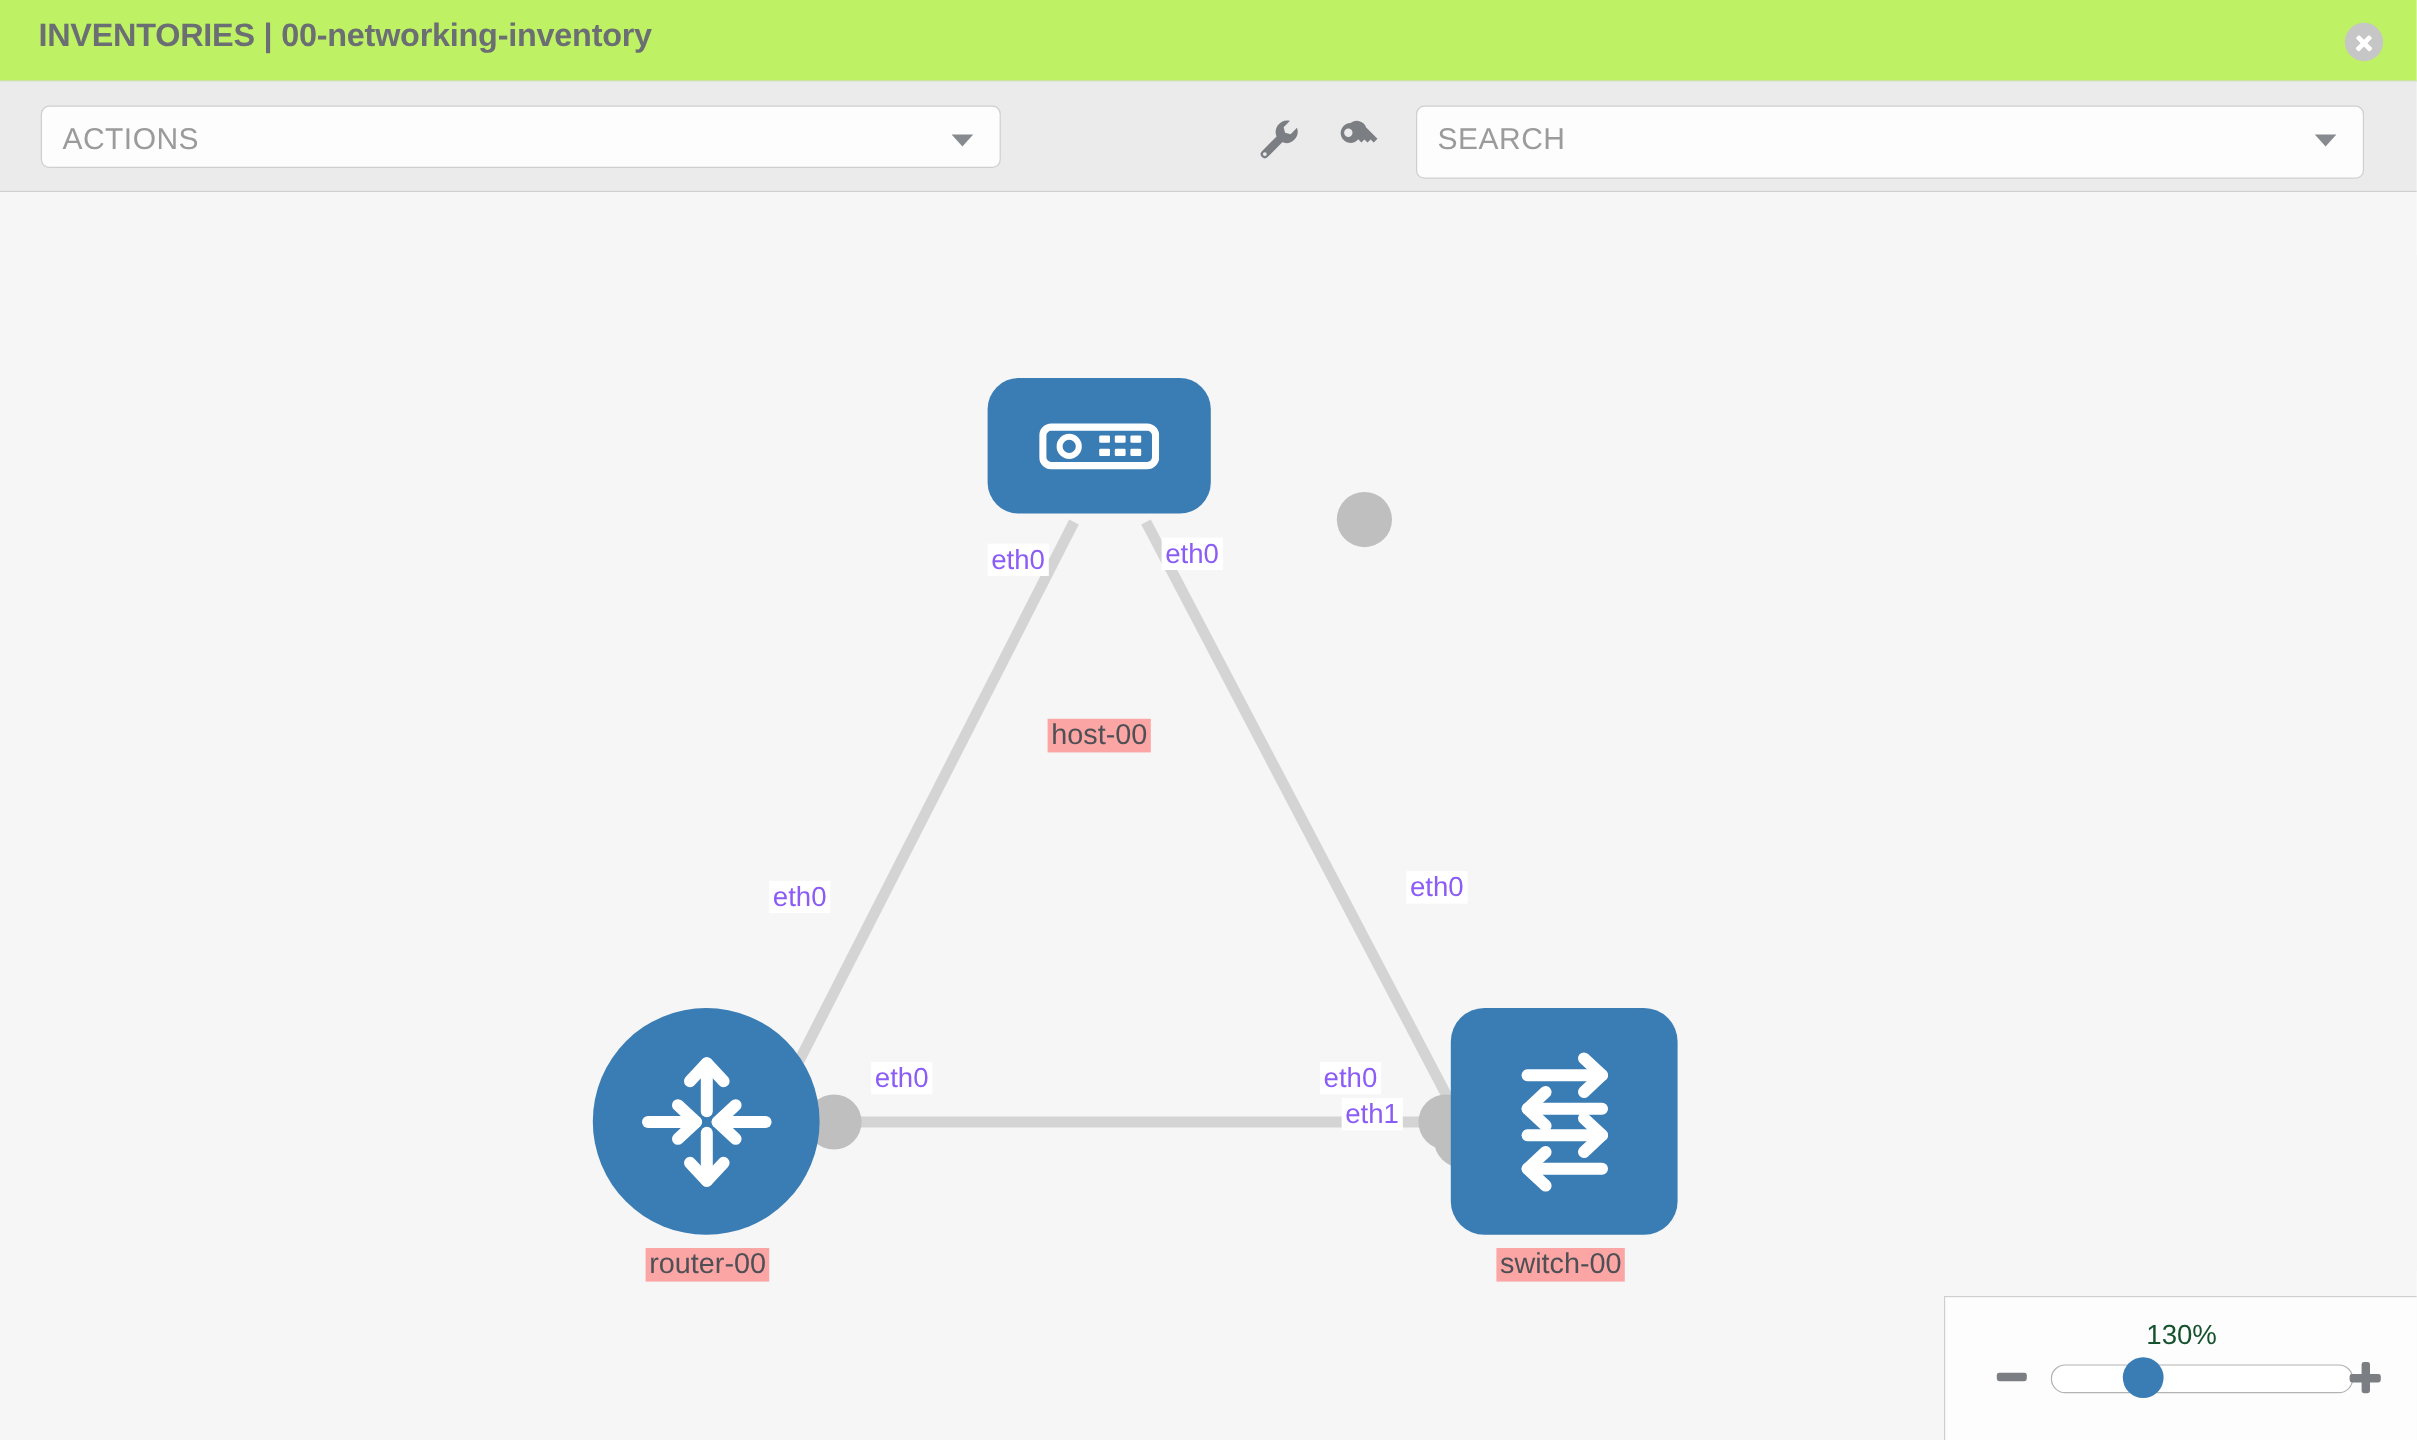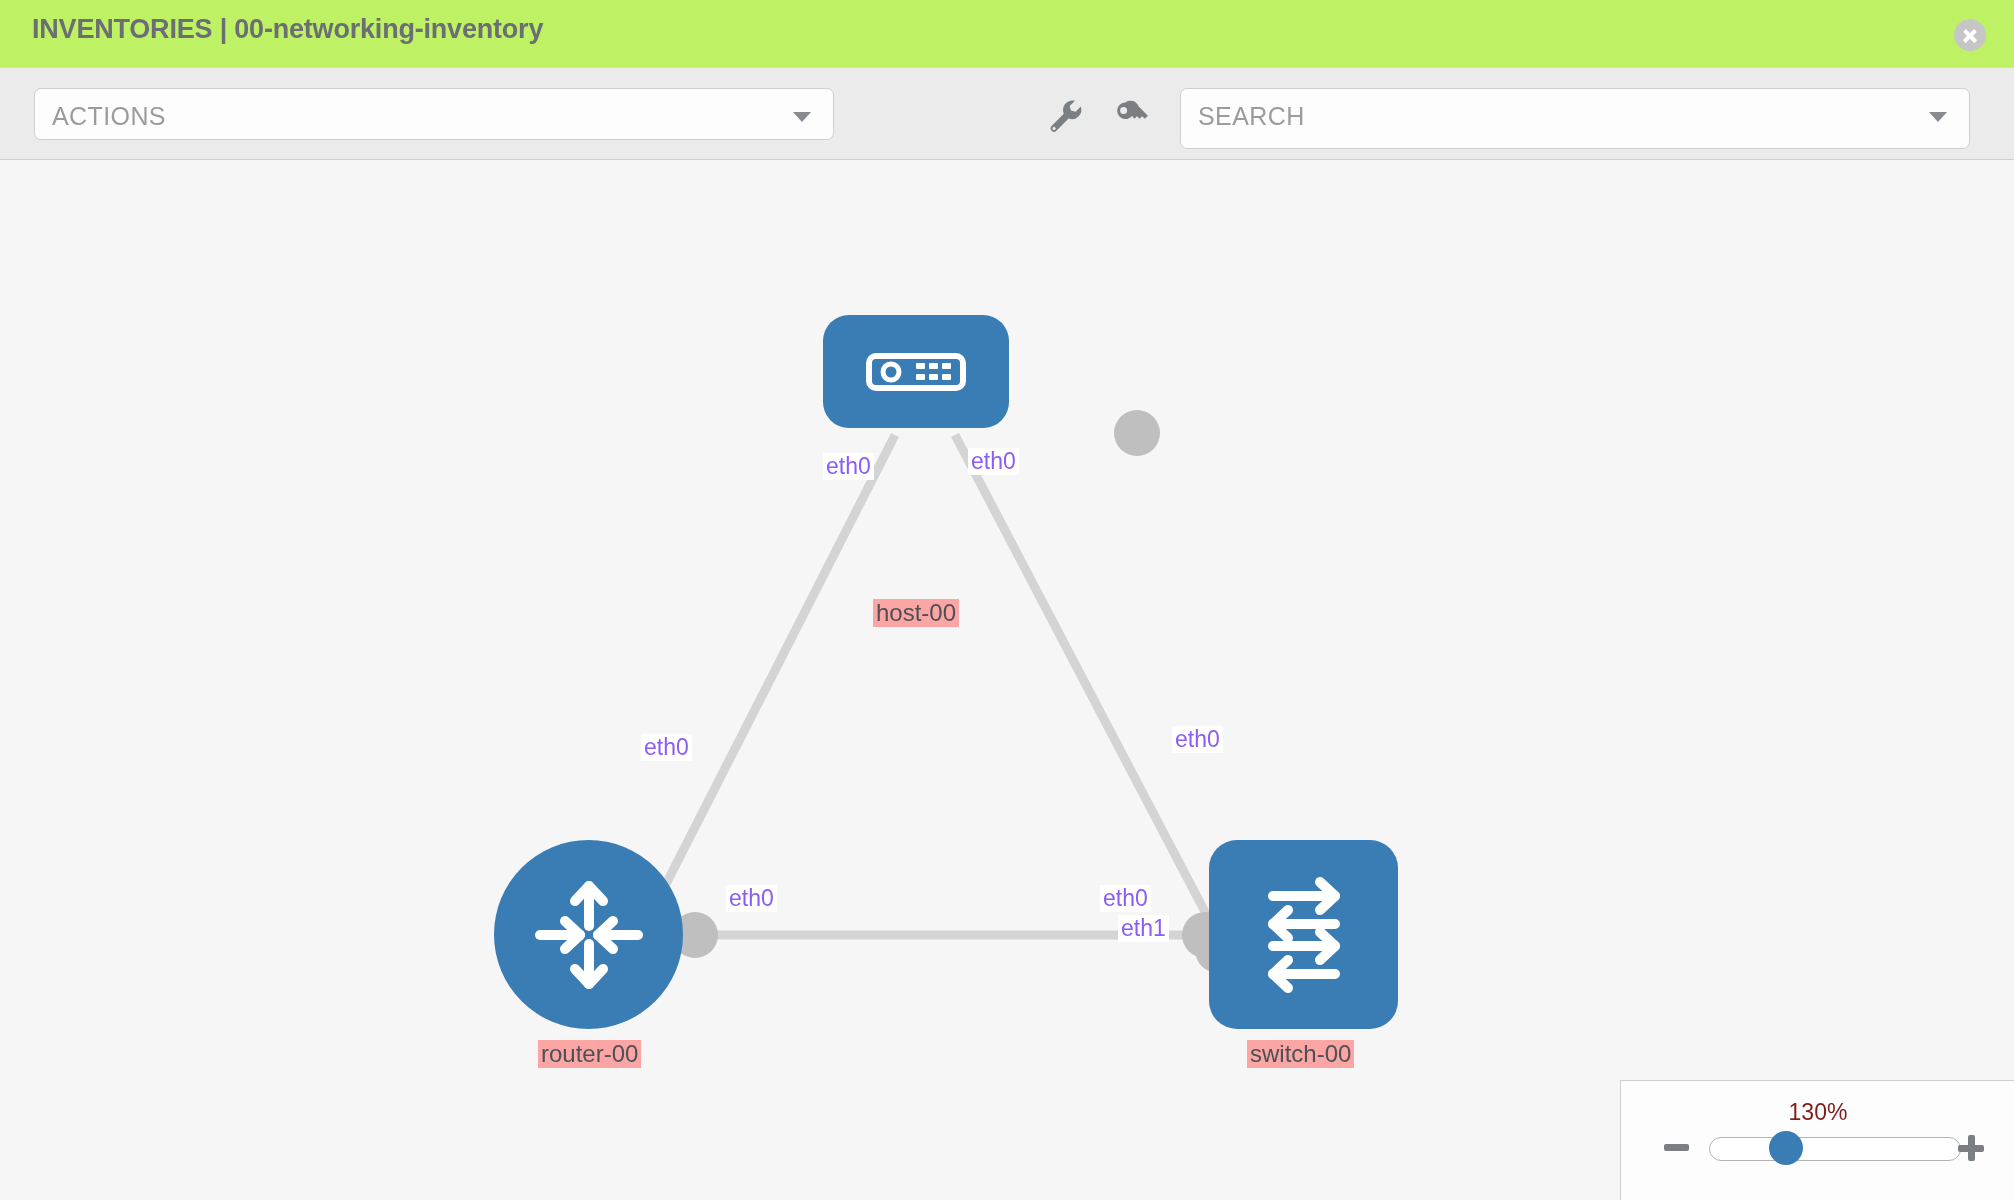--- a/index.html
+++ b/index.html
@@ -198,21 +198,21 @@
     background: #fdfdfd;
     border-top: 1px solid #cfcfcf;
     border-left: 1px solid #cfcfcf;
   }
   .zoom-value {
     position: absolute;
     left: 0; top: 18px;
     width: 394px;
     text-align: center;
     font-size: 23px;
-    color: #7f1d1d;
+    color: #14532d;
   }
   .zoom-minus, .zoom-plus {
     position: absolute;
     top: 54px;
     cursor: pointer;
   }
   .zoom-minus {
     left: 43px;
     width: 25px; height: 7px;
     background: #7b7e83;

